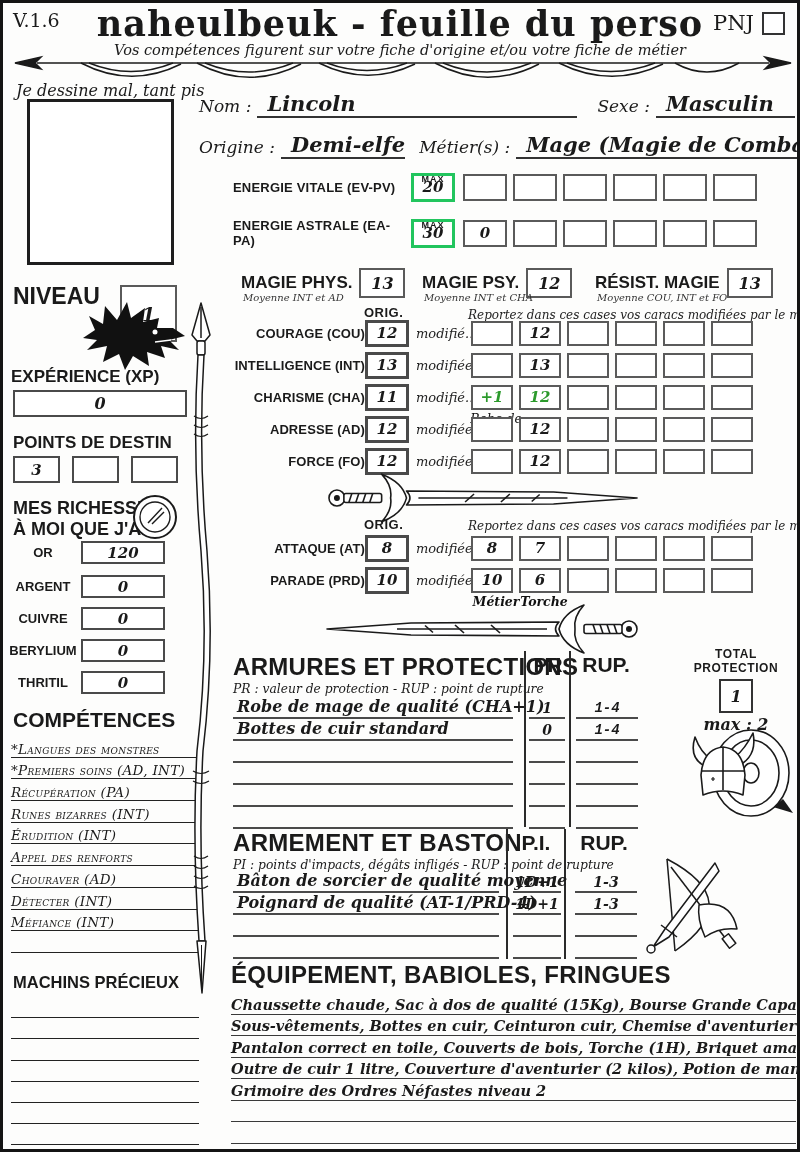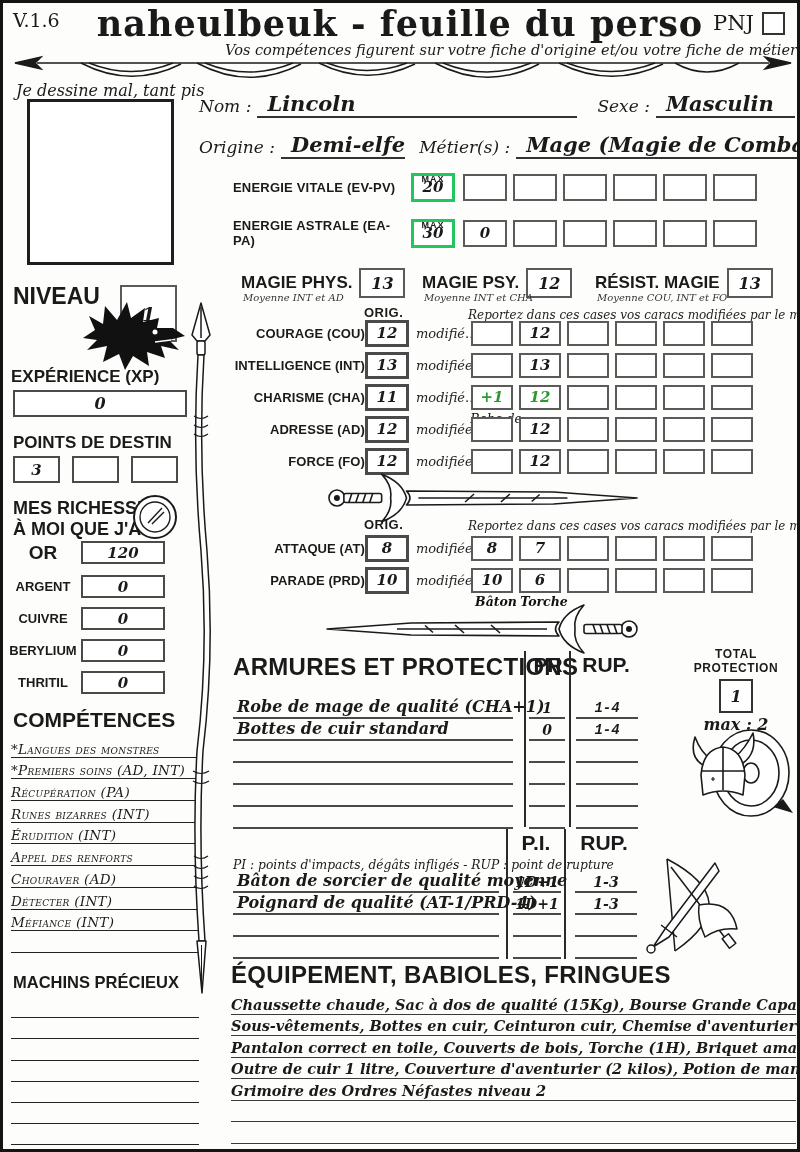--- a/index.html
+++ b/index.html
@@ -16,21 +16,21 @@
   .abs { position:absolute; }
   .box-c { display:flex; align-items:center; justify-content:center; background:#fff; }
 
   
   .version { left:10px; top:6px; font-family:"DejaVu Serif",serif; font-size:19px; }
   .title { left:0; right:0; top:0; text-align:center; font-family:"DejaVu Serif",serif;
            font-weight:700; font-size:35px; text-transform:lowercase; letter-spacing:1px; }
   .pnj-wrap { right:12px; top:8px; display:flex; align-items:center; gap:8px;
               font-family:"DejaVu Serif",serif; font-size:21px; }
   .pnj-box { width:23px; height:23px; border:2px solid #333; background:#fff; }
-  .subtitle { left:0; right:0; top:39px; text-align:right; font-size:14.5px; }
+  .subtitle { left:0; right:0; top:39px; text-align:center; font-size:14.5px; }
 
   
   .id-row { display:flex; align-items:flex-end; }
   .id-label { font-size:17px; margin-right:6px; white-space:nowrap; padding-bottom:2px; }
   .uline { border-bottom:2px solid #333; font-size:21px; padding:0 0 0 10px; white-space:nowrap; overflow:visible; }
 
   
   .row-energy { position:absolute; left:230px; height:30px; display:flex; align-items:center; }
   .el { width:178px; font-weight:700; font-size:13px; letter-spacing:.2px; }
   .maxwrap { position:relative; margin-right:2px; }
@@ -61,21 +61,21 @@
   .niv-label { left:10px; top:280px; font-size:23px; font-weight:700; }
   .niv-box { left:117px; top:282px; width:57px; height:57px; border:2px solid #5a5a5a; font-size:19px; }
   .xp-label { left:8px; top:364px; font-size:17px; font-weight:700; }
   .xp-box { left:10px; top:387px; width:174px; height:27px; border:2.5px solid #4a4a4a; font-size:16px; }
   .destin-label { left:10px; top:430px; font-size:17px; font-weight:700; }
   .destin-row { left:10px; top:453px; display:flex; gap:12px; }
   .destin-box { width:47px; height:27px; border:2.5px solid #4a4a4a; font-size:15px; }
   .rich-label { left:10px; top:495px; font-size:18px; font-weight:700; line-height:21px; }
   .money-row { position:absolute; left:2px; display:flex; align-items:center; }
   .m-label { width:76px; text-align:center; font-weight:700; font-size:13px; }
-  .m-label.big { font-size:19px; }
+  .m-label.big { font-size:13px; }
   .m-box { width:84px; height:23px; border:2.5px solid #4a4a4a; font-size:15px; }
   .comp-label { left:10px; top:705px; font-size:21px; font-weight:700; }
   .comp-list { left:8px; top:733px; width:190px; }
   .comp-item { height:21.7px; display:flex; align-items:flex-end; border-bottom:1.6px solid #222; }
   .comp-text { font-family:"DejaVu Serif",serif; font-style:italic; font-variant:small-caps;
                font-size:13.5px; letter-spacing:.3px; white-space:nowrap; }
   .machins-label { left:10px; top:970px; font-size:16.5px; font-weight:700; }
   .machins-list { left:8px; top:994px; width:188px; }
   .blank-line { height:21.2px; border-bottom:1.7px solid #222; }
 
@@ -300,37 +300,38 @@
     <span class="cell box-c hv"></span>
     <span class="cell box-c hv"></span>
     <span class="cell box-c hv"></span>
   </div>
   <div class="row-stat" style="top:563px">
     <span class="sl">PARADE (PRD)</span>
     <span class="orig box-c hv">10</span>
     <span class="mod cg">modifiée...</span>
     <span class="cell box-c">
       <b class="hv">10</b>
-      <i class="cell-note hv">Bâton</i>
+      <i class="cell-note hv">Métier</i>
     </span>
     <span class="cell box-c">
       <b class="hv">6</b>
       <i class="cell-note hv">Torche</i>
     </span>
     <span class="cell box-c hv"></span>
     <span class="cell box-c hv"></span>
     <span class="cell box-c hv"></span>
     <span class="cell box-c hv"></span>
   </div>
 
   <svg class="il" style="left:316px;top:600px" width="324" height="52" viewBox="0 0 320 52">
     <use href="#gsword" transform="translate(320,0) scale(-1,1)"></use>
   </svg>
 
   <div class="abs sec-title" style="left:230px; top:650px">ARMURES ET PROTECTIONS</div>
+  <div class="abs sec-sub cg" style="left:230px; top:679px">PR : valeur de protection - RUP : point de rupture</div>
   <div class="abs col-head" style="left:524px; top:650px; width:42px">PR</div>
   <div class="abs col-head" style="left:570px; top:650px; width:66px">RUP.</div>
   <div class="vline" style="left:521px; top:648px; height:176px"></div>
   <div class="vline" style="left:566px; top:648px; height:176px"></div>
 
   <div class="abs armor-rows" style="left:230px; top:694px">
     <div class="t-row">
       <span class="t-name hv">Robe de mage de qualité (CHA+1)</span>
       <span class="t-val t-pr hv">1</span>
       <span class="t-val t-rup hv">1-4</span>
@@ -377,20 +378,21 @@
       <ellipse cx="64" cy="50" rx="8" ry="10"></ellipse>
       <path d="M16,42 Q2,34 8,14 Q14,30 24,36 Z"></path>
       <path d="M56,40 Q70,30 66,10 Q58,26 48,34 Z"></path>
       <path d="M14,52 Q16,26 36,24 Q56,26 58,52 L56,72 Q36,64 16,72 Z"></path>
       <line x1="36" y1="24" x2="36" y2="67"></line>
       <line x1="15" y1="48" x2="57" y2="48"></line>
       <path d="M24,56 l4,0 M26,54 l0,4" stroke-width="1.2"></path>
     </g>
   </svg>
 
+  <div class="abs sec-title" style="left:230px; top:826px">ARMEMENT ET BASTON</div>
   <div class="abs sec-sub cg" style="left:230px; top:855px">PI : points d'impacts, dégâts infligés - RUP : point de rupture</div>
   <div class="abs col-head" style="left:506px; top:828px; width:54px">P.I.</div>
   <div class="abs col-head" style="left:568px; top:828px; width:66px">RUP.</div>
   <div class="vline" style="left:503px; top:826px; height:130px"></div>
   <div class="vline" style="left:561px; top:826px; height:130px"></div>
 
   <div class="abs weap-rows" style="left:230px; top:868px">
     <div class="t-row">
       <span class="t-name hv">Bâton de sorcier de qualité moyenne</span>
       <span class="t-val t-pi hv">1D+1</span>

